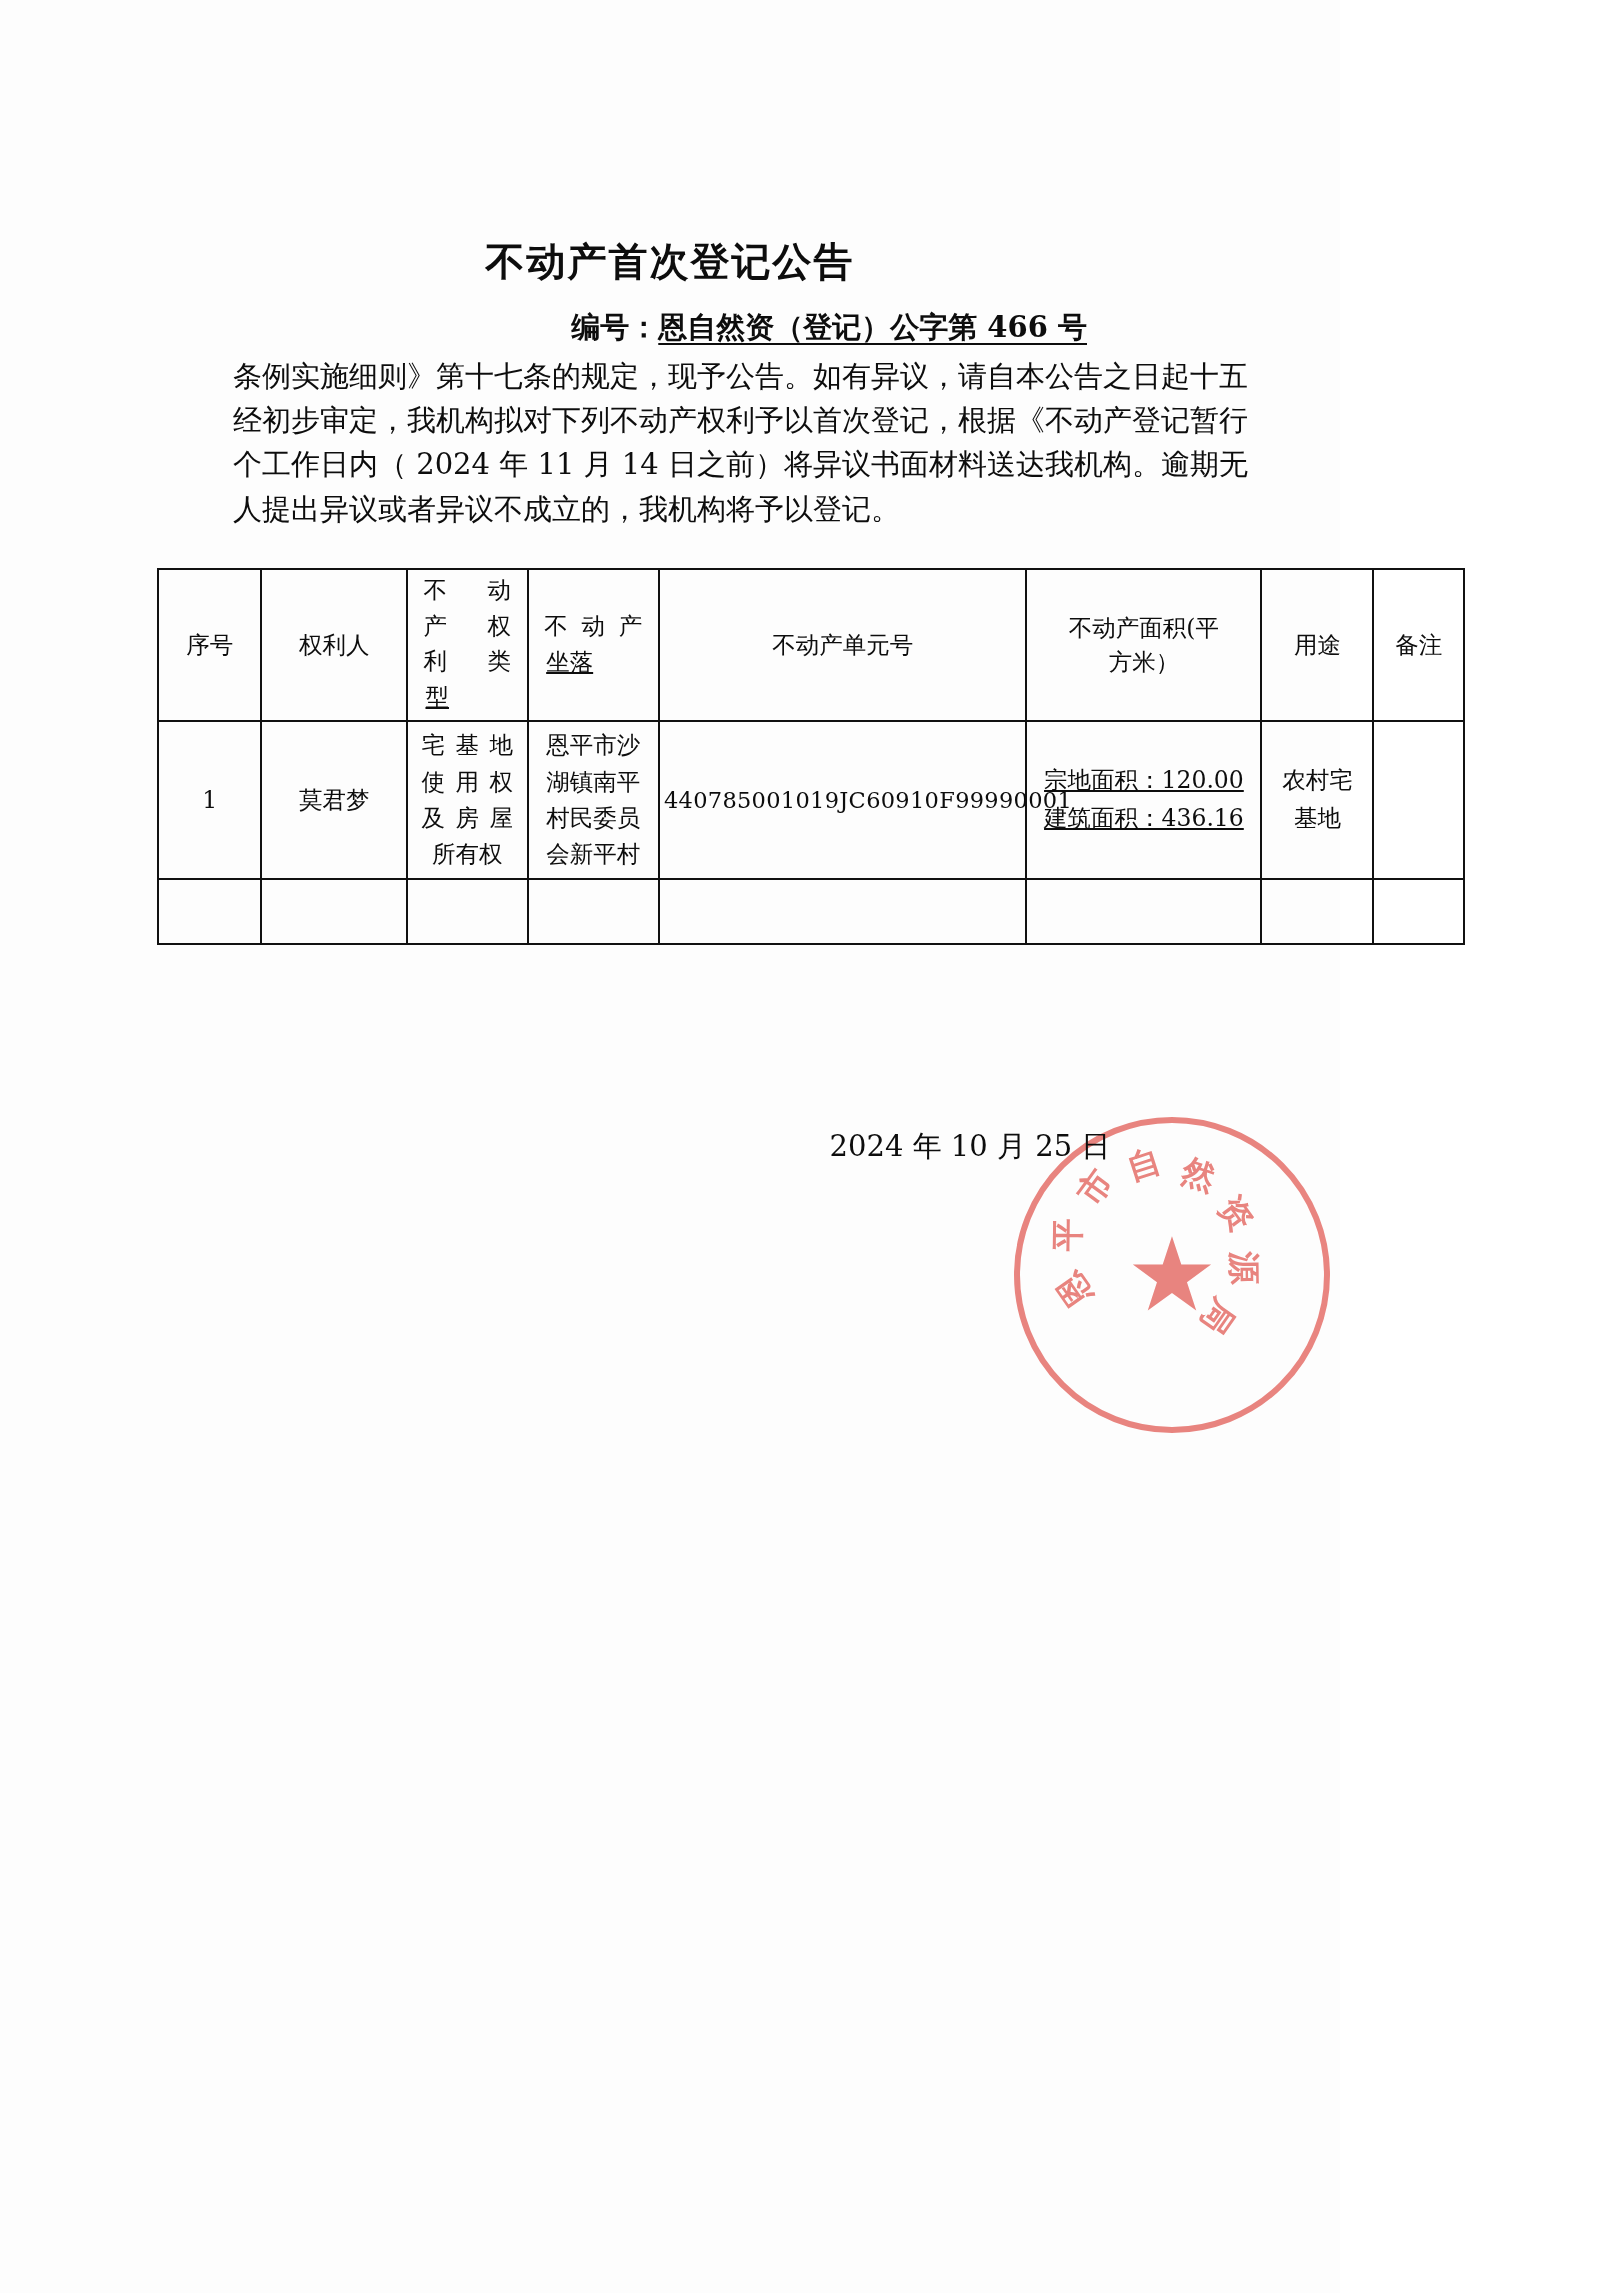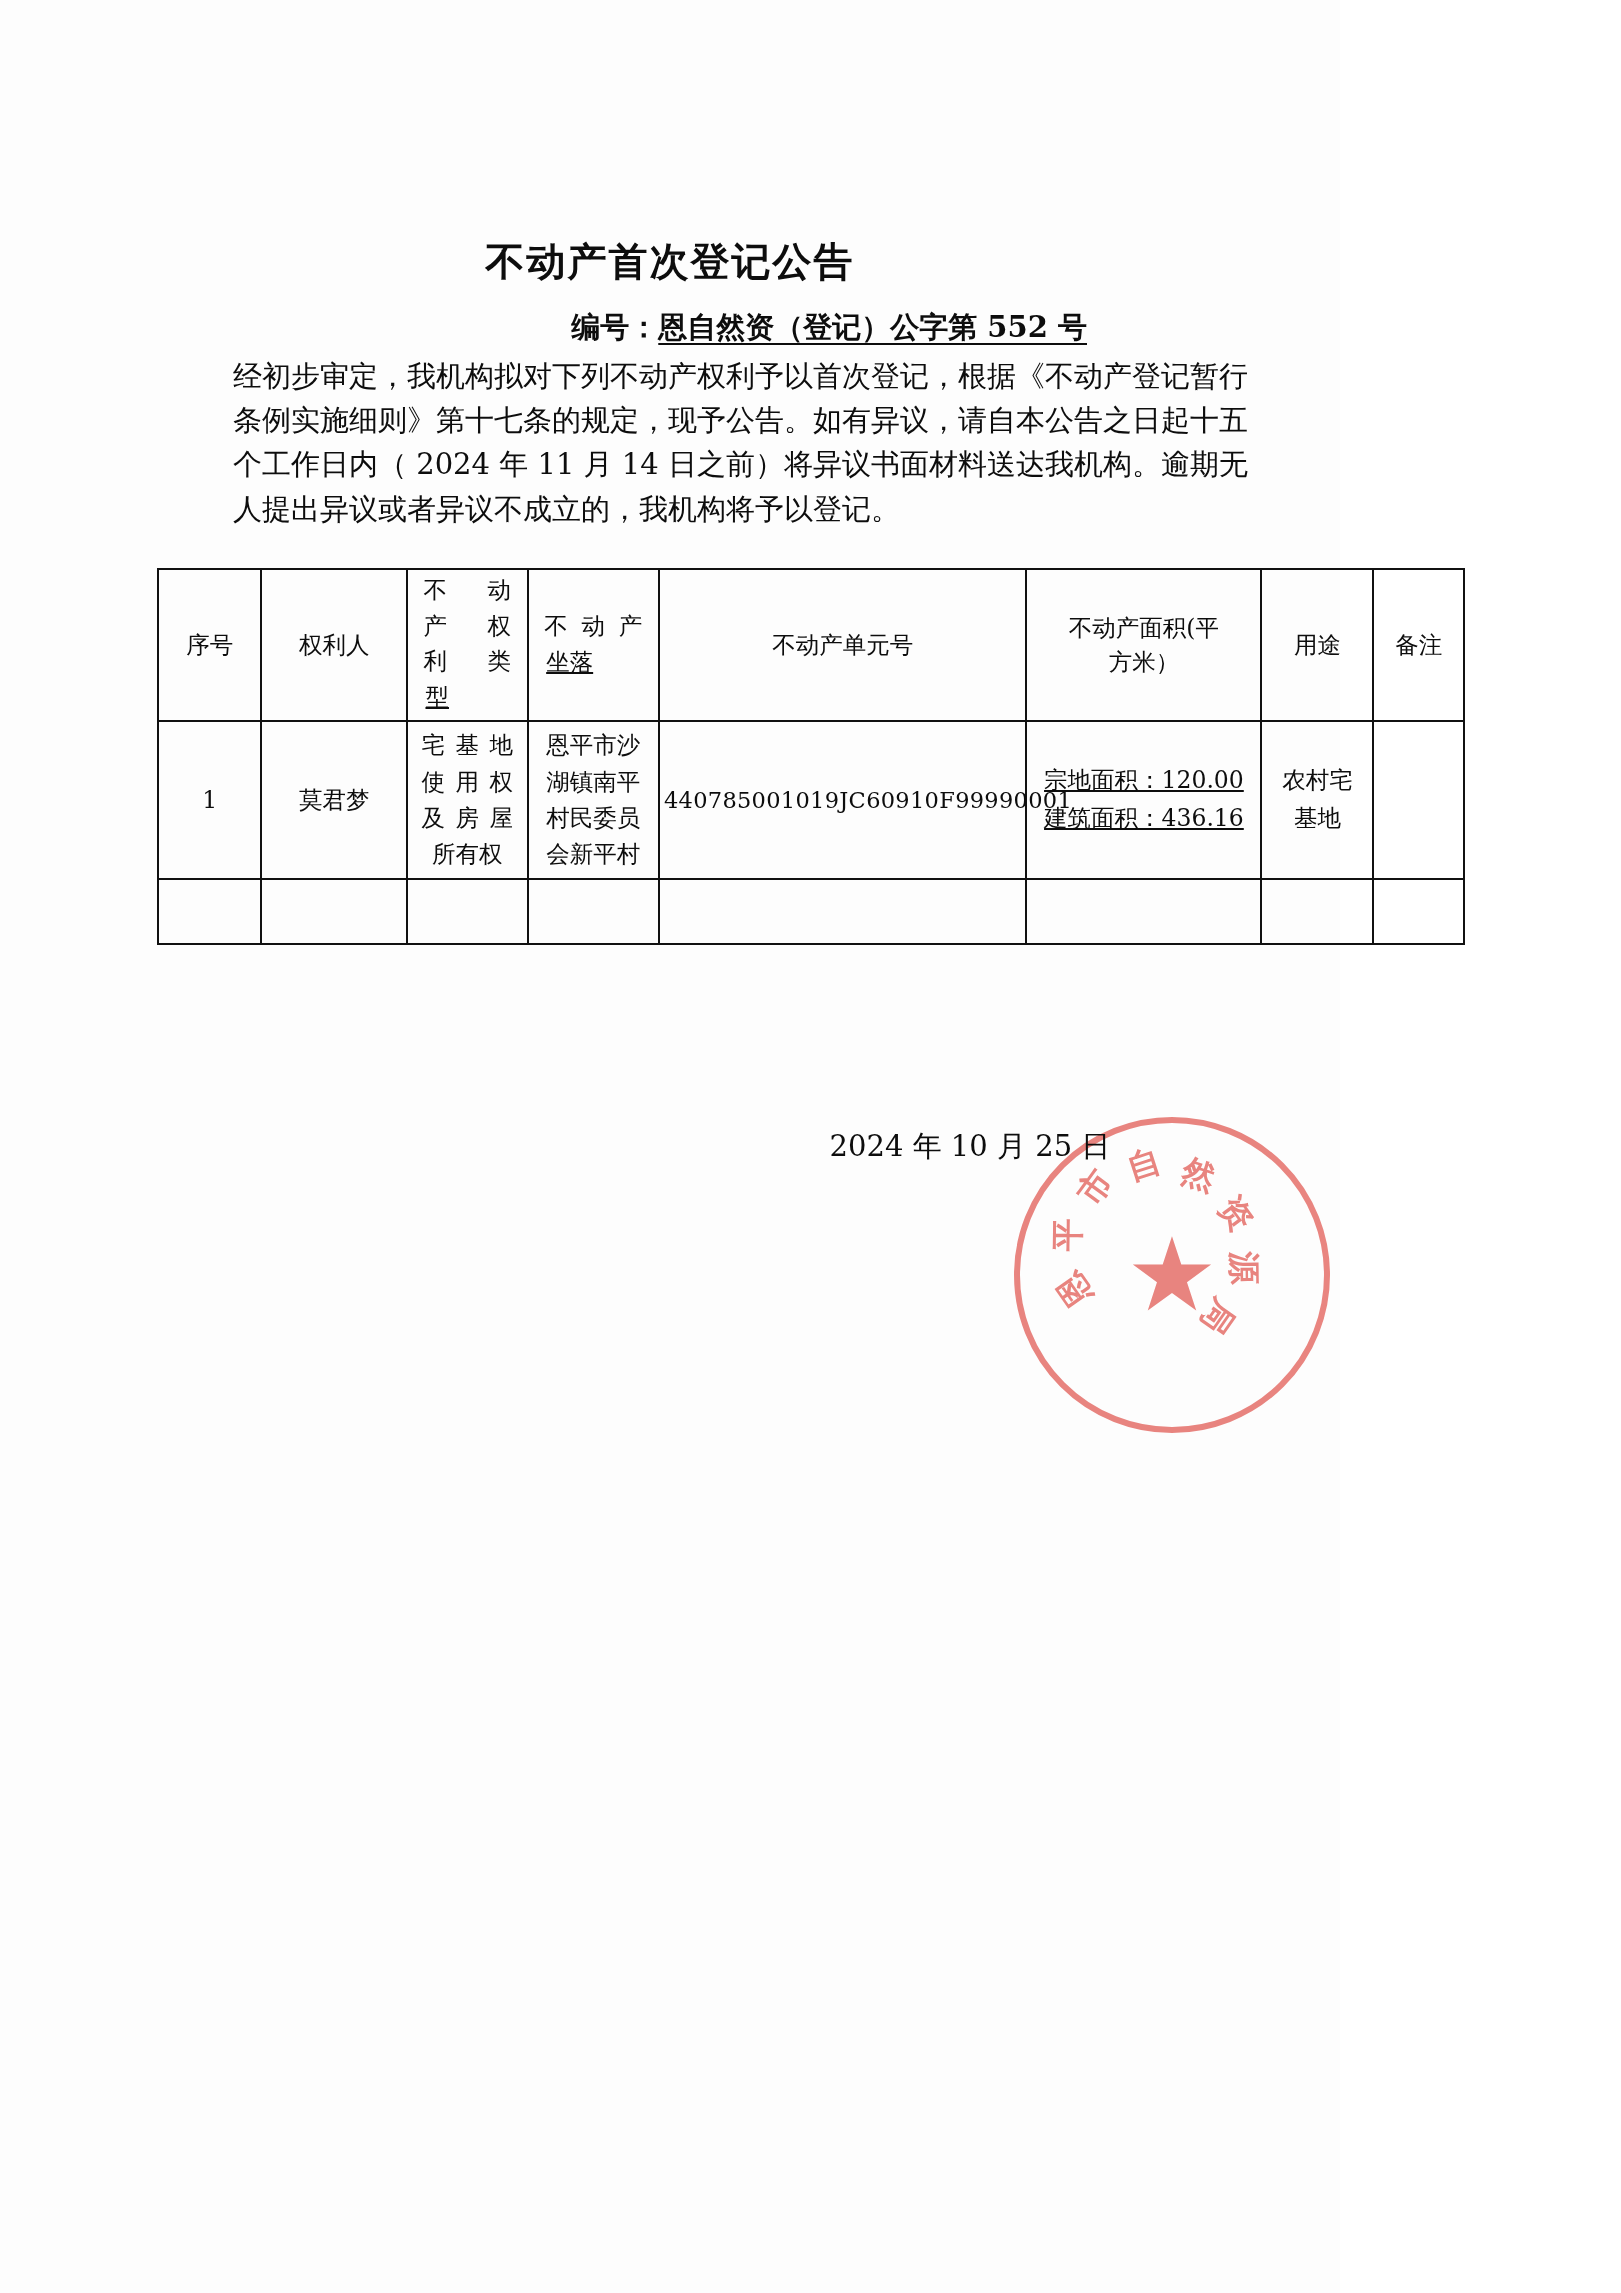--- a/index.html
+++ b/index.html
@@ -192,26 +192,26 @@
   }
 </style>
 </head>
 <body>
 
 <div class="page">
 
   <div class="doc-title">不动产首次登记公告</div>
 
   <div class="docnum-row">
-    <span>编号：</span><span class="underlined">恩自然资（登记）公字第 552 号</span>
+    <span>编号：</span><span class="underlined">恩自然资（登记）公字第 466 号</span>
   </div>
 
   <div class="body-block">
+    <div class="bline">条例实施细则》第十七条的规定，现予公告。如有异议，请自本公告之日起十五</div>
     <div class="bline">经初步审定，我机构拟对下列不动产权利予以首次登记，根据《不动产登记暂行</div>
-    <div class="bline">条例实施细则》第十七条的规定，现予公告。如有异议，请自本公告之日起十五</div>
     <div class="bline">个工作日内（ 2024 年 11 月 14 日之前）将异议书面材料送达我机构。逾期无</div>
     <div class="bline">人提出异议或者异议不成立的，我机构将予以登记。</div>
   </div>
 
 
   <div class="tbl-wrap">
     <table class="main">
       <colgroup>
         <col class="c-seq">
           <col class="c-owner">

